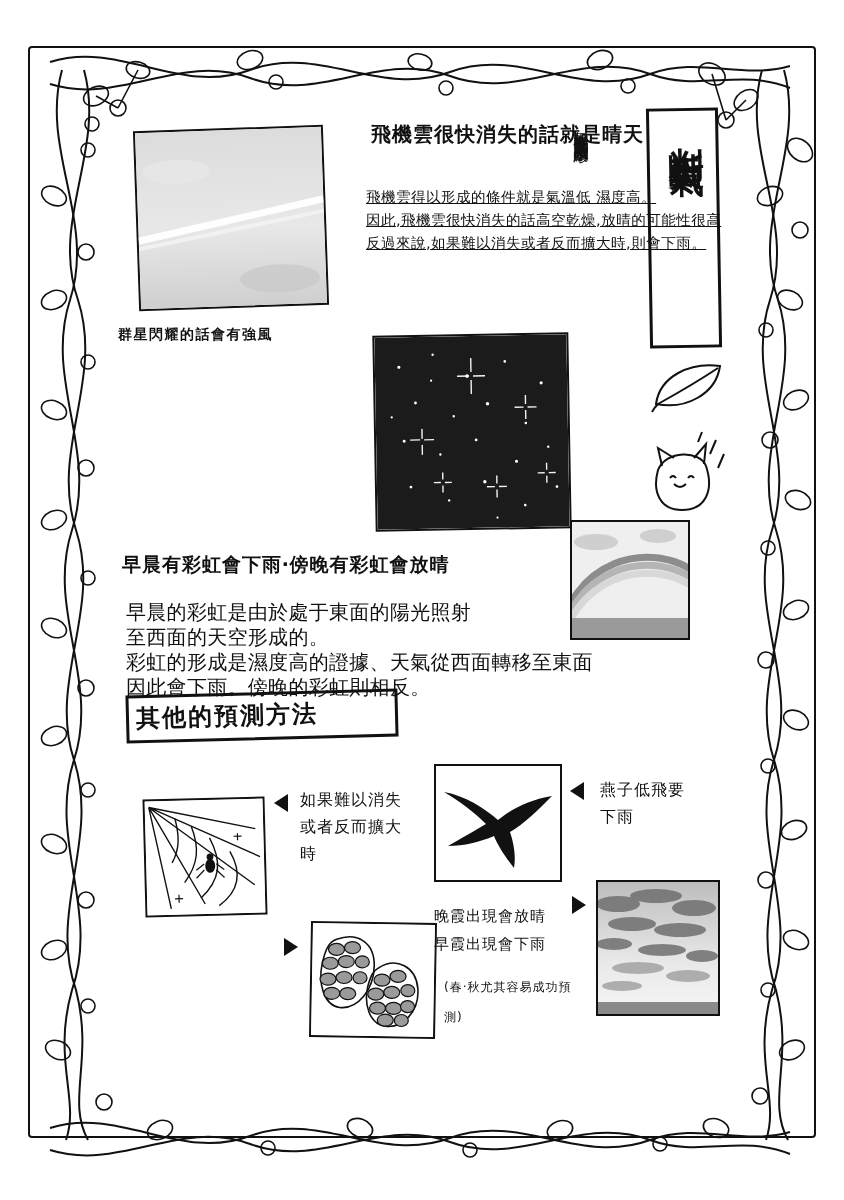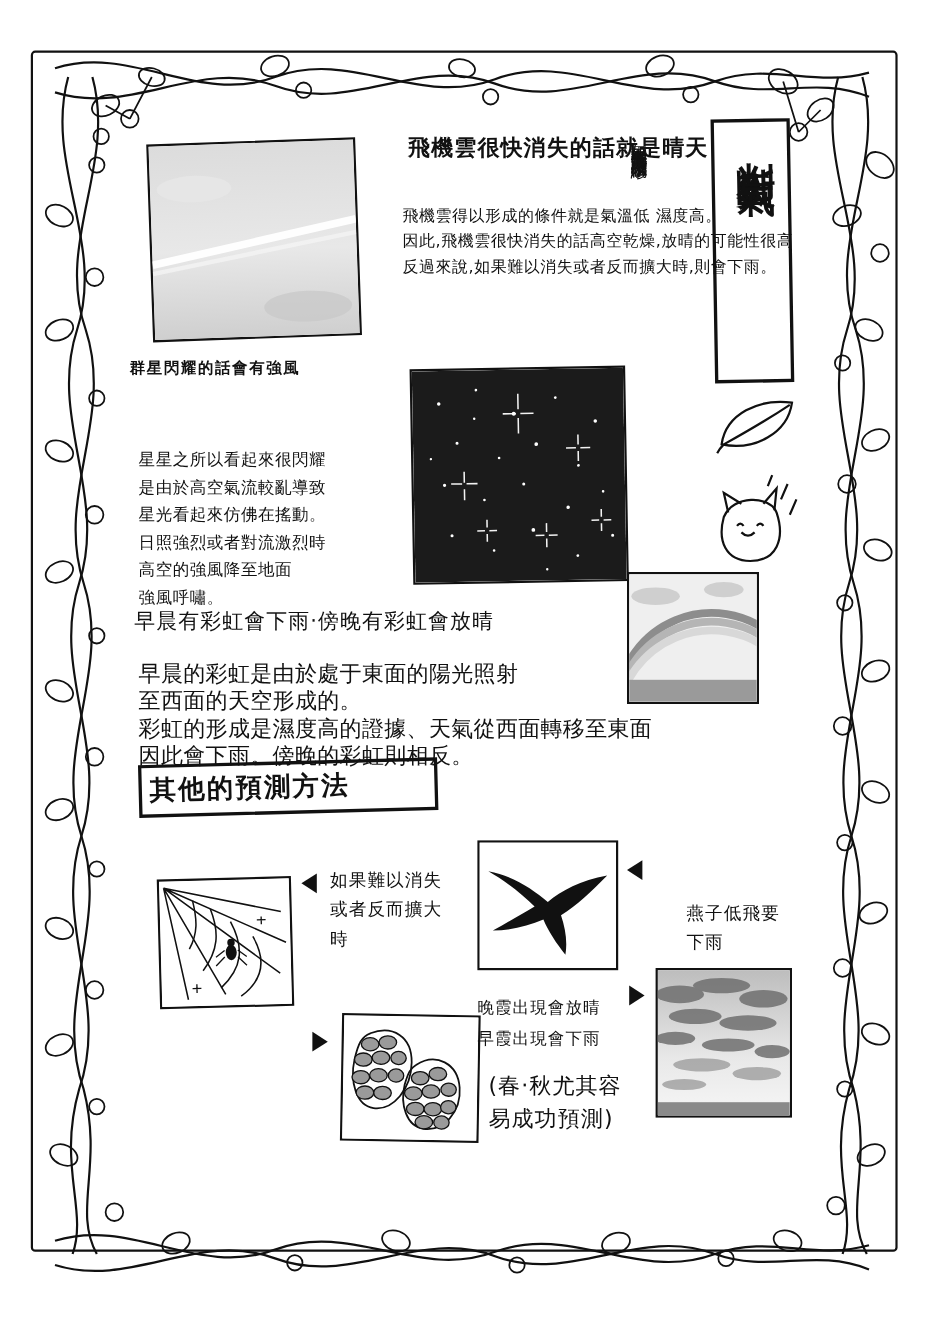--- a/index.html
+++ b/index.html
@@ -70,42 +70,42 @@
     transform:rotate(-2deg);
   }
   #s1-head{
     position:absolute;left:356px;top:118px;
     font-size:20px;font-weight:bold;line-height:32px;
     letter-spacing:1px;
     margin-left:15px;
   }
   #s1-body{
     position:absolute;left:366px;top:186px;
-    font-size:14.5px;line-height:23px;letter-spacing:.5px;
+    font-size:14.5px;line-height:23px;letter-spacing:.5px;text-decoration:underline;
   }
 
   
   #s2-head{
     position:absolute;left:118px;top:326px;
     font-size:14px;font-weight:bold;letter-spacing:1.5px;
   }
   #s2-body{
     position:absolute;left:126px;top:406px;
     font-size:15px;line-height:25px;letter-spacing:.5px;
   }
   #photo-stars{
     position:absolute;left:374px;top:334px;
     width:196px;height:196px;
     transform:rotate(-1deg);
   }
 
   
   #s3-head{
     position:absolute;left:122px;top:552px;
-    font-size:19px;font-weight:normal;letter-spacing:1px;
+    font-size:19px;font-weight:bold;letter-spacing:1px;
   }
   #s3-body{
     position:absolute;left:126px;top:600px;
     font-size:20px;line-height:25px;letter-spacing:.3px;
   }
   #photo-rainbow{
     position:absolute;left:570px;top:520px;
     width:120px;height:120px;
   }
 
@@ -128,30 +128,30 @@
   }
 
   .cap{position:absolute;font-size:16px;line-height:27px;letter-spacing:1px;}
   .tri{position:absolute;width:0;height:0;}
 
   #photo-web{position:absolute;left:144px;top:798px;width:122px;height:118px;transform:rotate(-1.5deg);}
   #cap-web{left:300px;top:786px;}
   #tri-web{left:274px;top:794px;border-top:9px solid transparent;border-bottom:9px solid transparent;border-right:14px solid #111;}
 
   #photo-swallow{position:absolute;left:434px;top:764px;width:128px;height:118px;}
-  #cap-swallow{left:624px;top:776px;margin-top:40px;}
+  #cap-swallow{left:600px;top:776px;}
   #tri-swallow{left:570px;top:782px;border-top:9px solid transparent;border-bottom:9px solid transparent;border-right:14px solid #111;}
 
   #photo-cone{position:absolute;left:310px;top:922px;width:126px;height:116px;transform:rotate(1deg);}
   #cap-cone{left:160px;top:962px;}
   #tri-cone{left:284px;top:938px;border-top:9px solid transparent;border-bottom:9px solid transparent;border-left:14px solid #111;}
 
   #photo-sky{position:absolute;left:596px;top:880px;width:124px;height:136px;}
   #cap-sky{left:434px;top:902px;font-size:15px;line-height:28px;}
-  #cap-note{left:444px;top:972px;font-size:20px;line-height:30px;}
+  #cap-note{left:444px;top:972px;font-size:12px;line-height:30px;}
   #tri-sky{left:572px;top:896px;border-top:9px solid transparent;border-bottom:9px solid transparent;border-left:14px solid #111;}
 
   .photo-frame{border:2px solid #111;box-sizing:border-box;background:#fff;}
 </style>
 </head>
 <body>
 
 <div class="page">
 
   <div class="border-frame"></div>
@@ -258,26 +258,20 @@
       <ellipse cx="40" cy="40" rx="34" ry="12" fill="#e6e6e6"></ellipse>
       <ellipse cx="140" cy="150" rx="40" ry="14" fill="#c8c8c8" opacity=".7"></ellipse>
     </svg>
   </div>
   <div id="s1-head" class="h-title">飛機雲很快消失的話就是晴天</div>
   <div id="s1-body" style="white-space:pre-line">飛機雲得以形成的條件就是氣溫低 濕度高。
 因此,飛機雲很快消失的話高空乾燥,放晴的可能性很高
 反過來說,如果難以消失或者反而擴大時,則會下雨。</div>
 
   <div id="s2-head" class="h-title">群星閃耀的話會有強風</div>
-  <div id="s2-body" style="white-space:pre-line">星星之所以看起來很閃耀
-是由於高空氣流較亂導致
-星光看起來仿佛在搖動。
-日照強烈或者對流激烈時
-高空的強風降至地面
-強風呼嘯。</div>
   <div id="photo-stars" class="photo-frame">
     <svg width="192" height="192" viewBox="0 0 192 192">
       <rect width="192" height="192" fill="#1b1b1b"></rect>
       <g fill="#fff">
         <circle cx="24" cy="30" r="1.6"></circle>
           <circle cx="58" cy="18" r="1.2"></circle>
         <circle cx="92" cy="40" r="1.8"></circle>
           <circle cx="130" cy="26" r="1.3"></circle>
         <circle cx="166" cy="48" r="1.6"></circle>
           <circle cx="40" cy="66" r="1.4"></circle>

